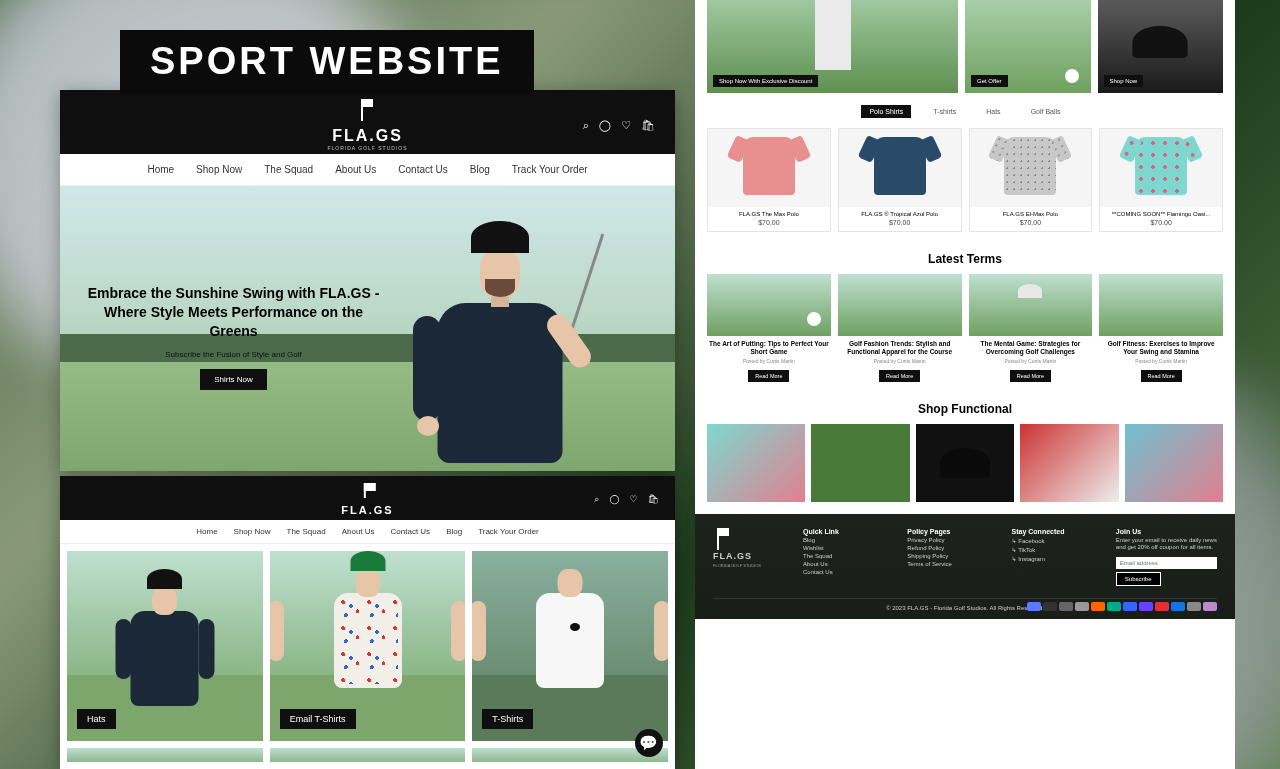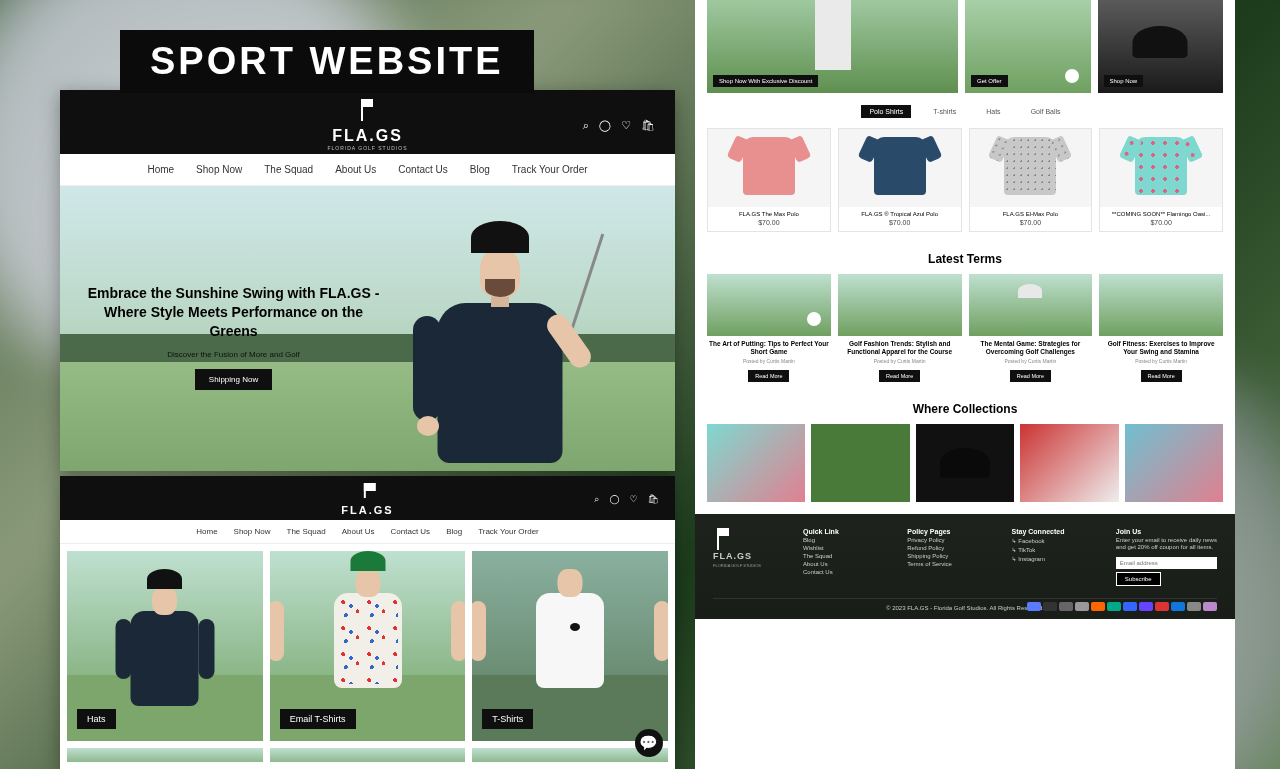--- a/index.html
+++ b/index.html
@@ -177,22 +177,22 @@
             <div class="man-arm-l"></div>
             <div class="man-hand-l"></div>
             <div class="man-arm-r"></div>
             <div class="man-neck"></div>
             <div class="man-face"></div>
             <div class="man-beard"></div>
             <div class="man-cap"></div>
         </div>
         <div class="hero-copy">
           <div class="hero-h">Embrace the Sunshine Swing with FLA.GS - Where Style Meets Performance on the Greens</div>
-          <div class="hero-sub">Discover the Fusion of More and Golf</div>
-          <div class="btn-dark">Shipping Now</div>
+          <div class="hero-sub">Subscribe the Fusion of Style and Golf</div>
+          <div class="btn-dark">Shirts Now</div>
         </div>
       </div>
     </div>
 
     <div class="panel panel2">
       <div class="hdr hdr2" style="height:44px">
         <div class="logo-box">
           <span class="flag-icon"></span>
           <div class="logo-txt">FLA.GS</div>
         </div>
@@ -312,21 +312,21 @@
     </div>
 
     <div class="sect-title">Latest Terms</div>
     <div class="news-row">
       <div class="news"><div class="news-img i1"></div><div class="news-title">The Art of Putting: Tips to Perfect Your Short Game</div><div class="news-by">Posted by Curtis Martin</div><div class="news-btn">Read More</div></div>
       <div class="news"><div class="news-img i2"></div><div class="news-title">Golf Fashion Trends: Stylish and Functional Apparel for the Course</div><div class="news-by">Posted by Curtis Martin</div><div class="news-btn">Read More</div></div>
       <div class="news"><div class="news-img i3"></div><div class="news-title">The Mental Game: Strategies for Overcoming Golf Challenges</div><div class="news-by">Posted by Curtis Martin</div><div class="news-btn">Read More</div></div>
       <div class="news"><div class="news-img i4"></div><div class="news-title">Golf Fitness: Exercises to Improve Your Swing and Stamina</div><div class="news-by">Posted by Curtis Martin</div><div class="news-btn">Read More</div></div>
     </div>
 
-    <div class="sect-title">Where Collections</div>
+    <div class="sect-title">Shop Functional</div>
     <div class="coll-row">
       <div class="coll c1"></div>
       <div class="coll c2"></div>
       <div class="coll c3"></div>
       <div class="coll c4"></div>
       <div class="coll c5"></div>
     </div>
 
     <div class="footer">
       <div class="foot-bg"></div>

